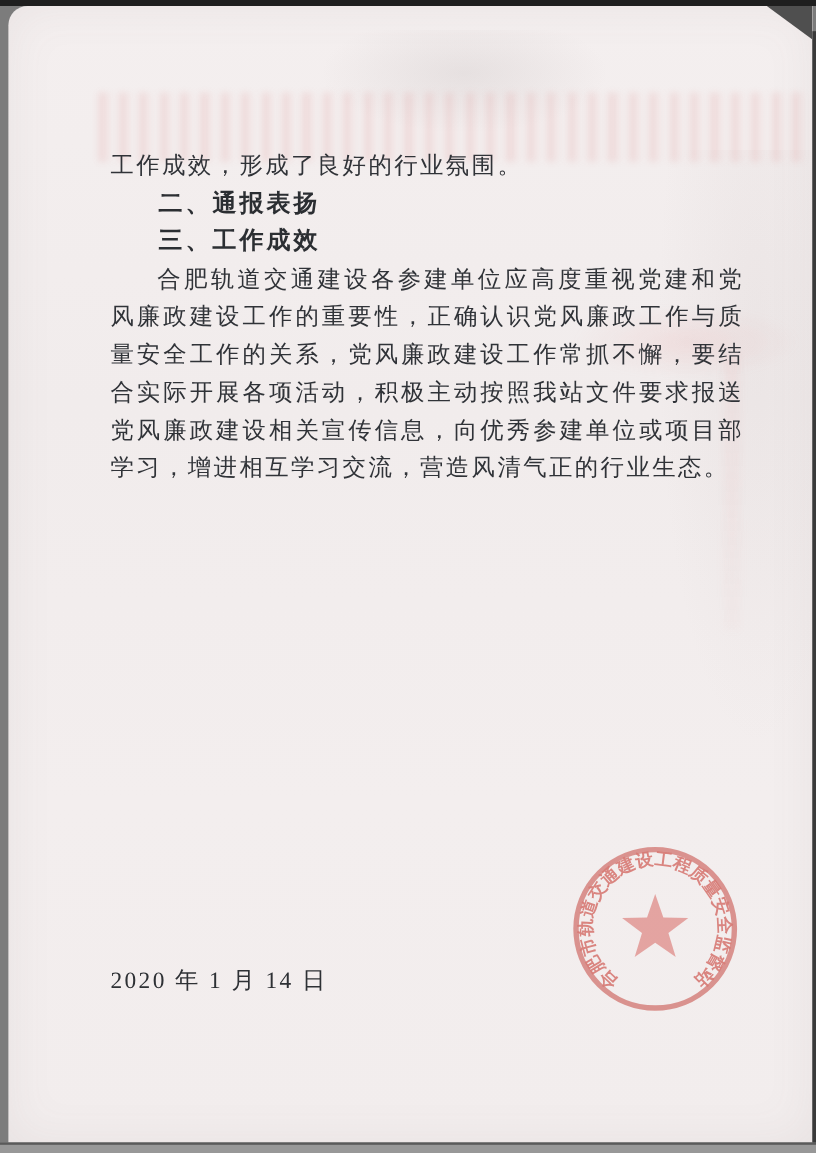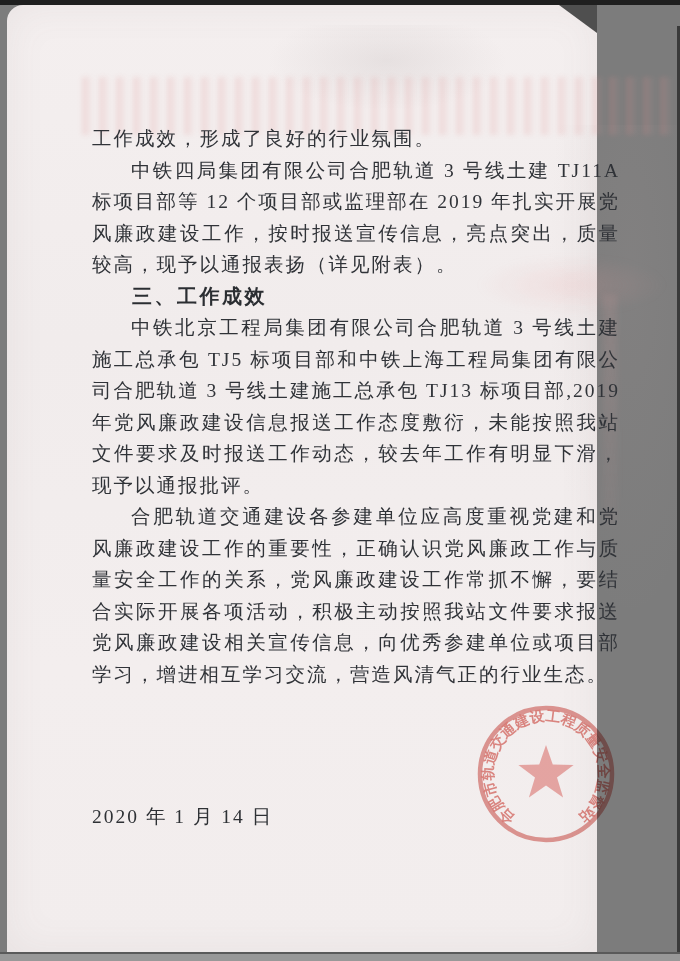--- a/index.html
+++ b/index.html
@@ -19,21 +19,21 @@
   .scan-bottom-strip {
     position:absolute; left:0; top:952px; width:680px; height:9px;
     background:#989898; border-top:2px solid #5a5a5a;
   }
   .scan-right-strip {
     position:absolute; left:677px; top:26px; width:3px; height:926px;
     background:#3a3a3a;
   }
 
   .paper {
-    position:absolute; left:7px; top:5px; width:590px; height:948px;
+    position:absolute; left:7px; top:5px; width:670px; height:948px;
     background: linear-gradient(180deg, #f4efef 0%, #f1ecec 35%, #f3eeee 70%, #f2eded 100%);
     border-top-left-radius: 16px;
     box-shadow: inset 0 0 40px rgba(120,100,100,0.08);
   }
   
   .corner-clip {
     position:absolute; right:0; top:0; width:38px; height:28px;
     background:#4f4f4f;
     clip-path: polygon(0 0, 100% 0, 100% 100%);
   }
@@ -115,24 +115,23 @@
     <div class="corner-clip"></div>
     <div class="crease1"></div>
     <div class="crease2"></div>
     <div class="bleed-band"></div>
     <div class="bleed-smudge"></div>
     <div class="bleed-streak"></div>
 
     <div class="content">
       <p style="text-indent:0;">工作成效，形成了良好的行业氛围。</p>
 
-      <p>中铁四局集团有限公司合肥轨道 3 号线土建 TJ11A 标项目部等 12 个项目部或监理部在 2019 年扎实开展党风廉政建设工作，按时报送宣传信息，亮点突出，质量较高，现予以通报表扬（详见附表）。</p>
+      <h3>二、通报表扬</h3>
 
       <h3>三、工作成效</h3>
-      <p>中铁北京工程局集团有限公司合肥轨道 3 号线土建施工总承包 TJ5 标项目部和中铁上海工程局集团有限公司合肥轨道 3 号线土建施工总承包 TJ13 标项目部,2019 年党风廉政建设信息报送工作态度敷衍，未能按照我站文件要求及时报送工作动态，较去年工作有明显下滑，现予以通报批评。</p>
 
       <p>合肥轨道交通建设各参建单位应高度重视党建和党风廉政建设工作的重要性，正确认识党风廉政工作与质量安全工作的关系，党风廉政建设工作常抓不懈，要结合实际开展各项活动，积极主动按照我站文件要求报送党风廉政建设相关宣传信息，向优秀参建单位或项目部学习，增进相互学习交流，营造风清气正的行业生态。</p>
     </div>
 
     <div class="date-line">2020 年 1 月 14 日</div>
 
     <svg class="seal" viewBox="0 0 170 170" xmlns="http://www.w3.org/2000/svg">
       <defs>
         <path id="sealArc" d="M 54.6 128.4 A 53 53 0 1 1 115.4 128.4" fill="none"></path>
       </defs>

